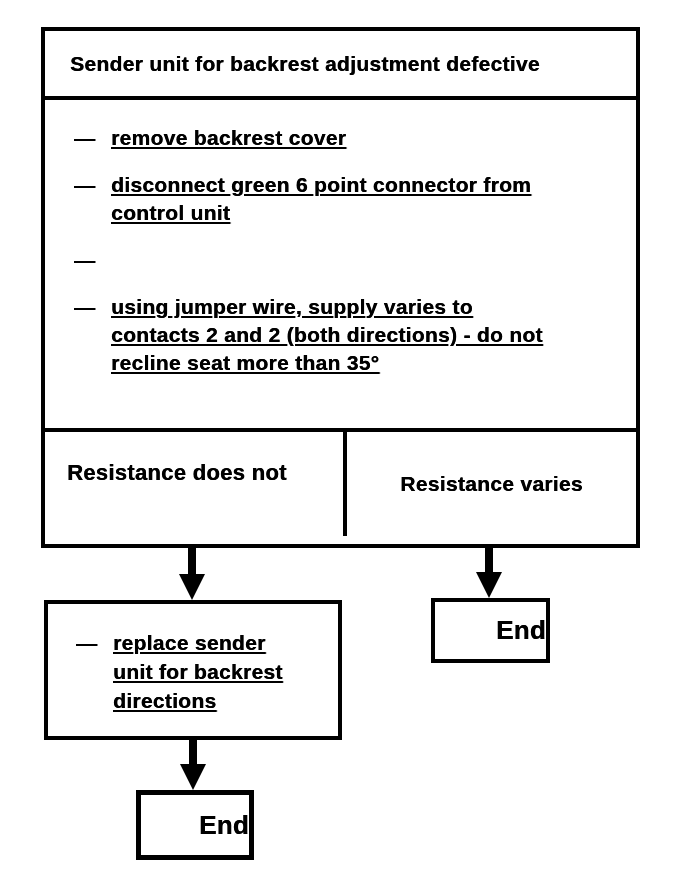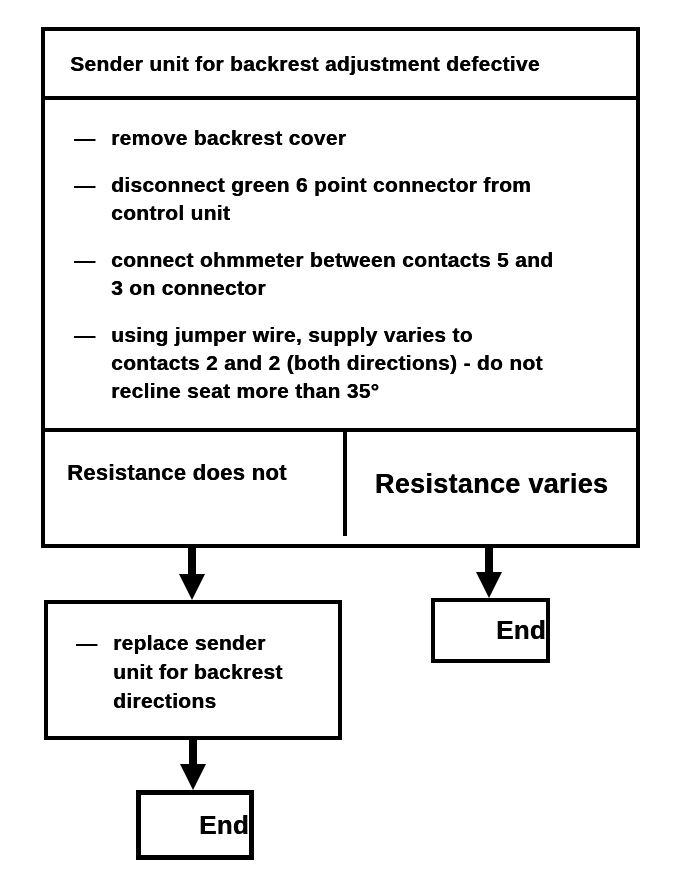--- a/index.html
+++ b/index.html
@@ -45,41 +45,41 @@
   }
   .step {
     display: flex;
     margin-bottom: 19px;
     line-height: 28px;
   }
   .dash-col {
     width: 37px;
     flex: 0 0 37px;
   }
-  .step-lines { white-space: nowrap; }
+  .step-lines { white-space: nowrap; text-decoration: underline; }
   .decision-row {
     height: 104px;
     display: flex;
     box-sizing: border-box;
   }
   .decision-left {
     width: 302px;
     flex: 0 0 302px;
     border-right: 4px solid #000000;
     box-sizing: border-box;
     padding: 26px 12px 0 22px;
     font-size: 22px;
     line-height: 29px;
   }
   .decision-right {
     flex: 1;
     display: flex;
     align-items: center;
     justify-content: center;
-    font-size: 27px;
+    font-size: 21px;
   }
   
   .replace-box {
     left: 44px; top: 600px; width: 298px; height: 140px;
     padding: 24px 6px 0 28px;
     display: flex;
     font-size: 21px;
     line-height: 29px;
   }
   .end-box {
@@ -134,24 +134,20 @@
       <div class="step">
         <span class="dash-col">—</span>
         <span class="step-lines">
           <div>disconnect green 6 point connector from</div>
           <div>control unit</div>
         </span>
       </div>
 
       <div class="step">
         <span class="dash-col">—</span>
-        <span class="step-lines">
-          <div>connect ohmmeter between contacts 5 and</div>
-          <div>3 on connector</div>
-        </span>
       </div>
 
       <div class="step">
         <span class="dash-col">—</span>
         <span class="step-lines">
           <div>using jumper wire, supply varies to</div>
           <div>contacts 2 and 2 (both directions) - do not</div>
           <div>recline seat more than 35°</div>
         </span>
       </div>

